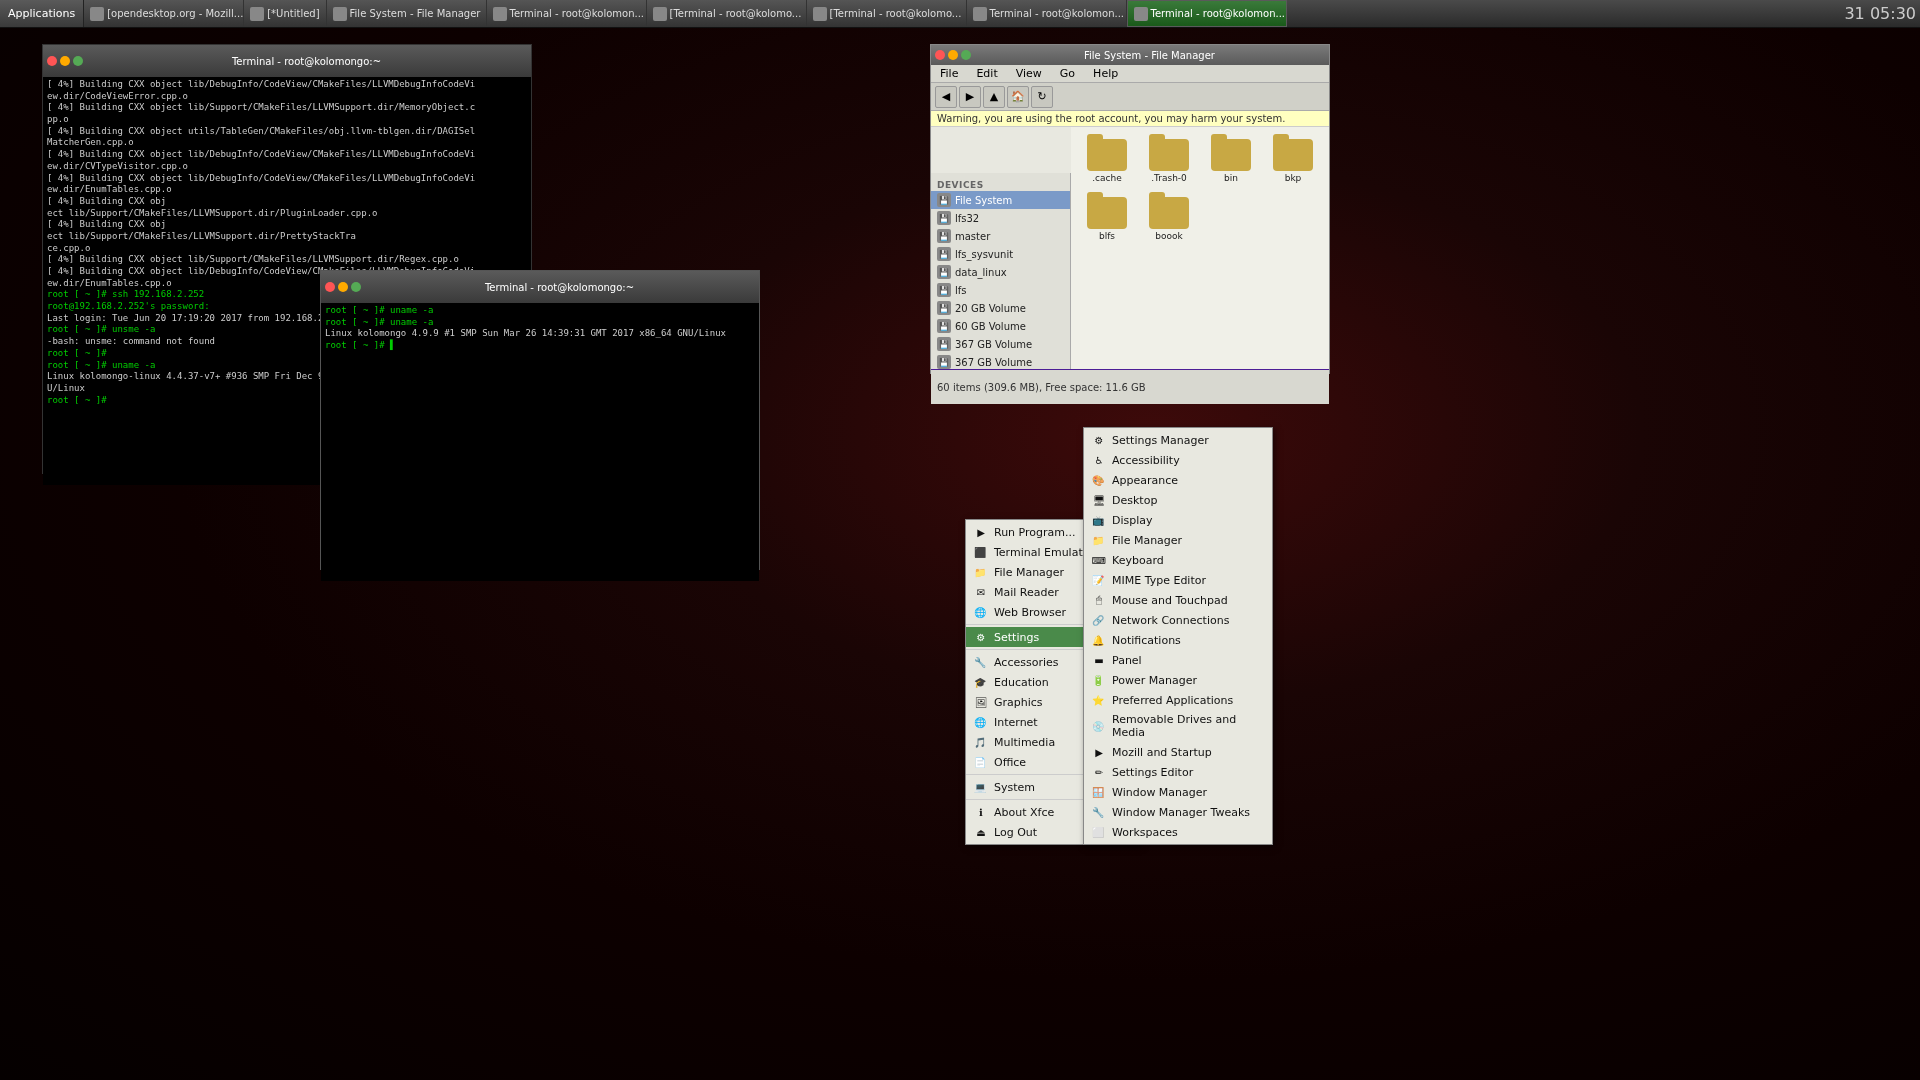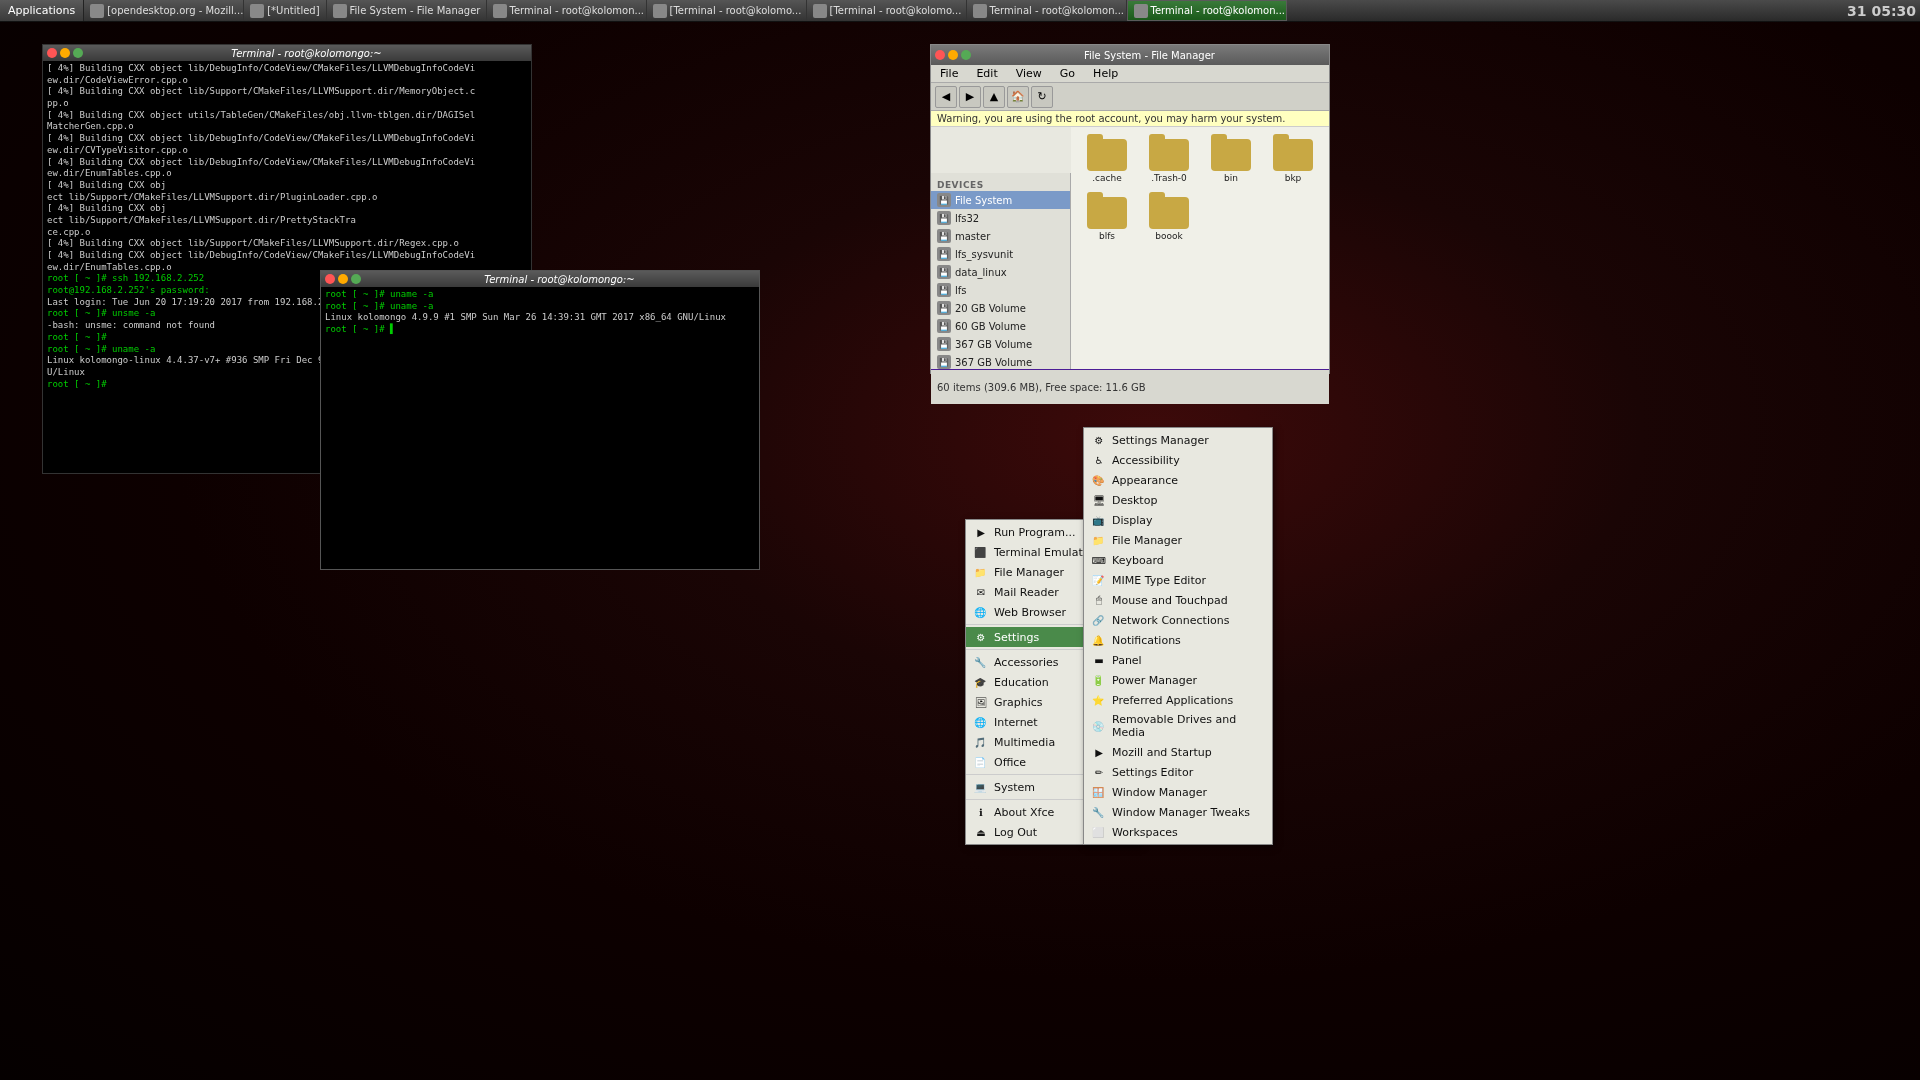--- a/index.html
+++ b/index.html
@@ -20,21 +20,21 @@
       background: radial-gradient(ellipse at 60% 40%, #3d0a0a 0%, #1a0505 30%, #0d0000 60%, #050000 100%);
       z-index: 0;
     }
 
     
     #taskbar {
       position: absolute;
       top: 0;
       left: 0;
       right: 0;
-      height: 22px;
+      height: 28px;
       background: linear-gradient(to bottom, #4a4a4a, #2a2a2a);
       display: flex;
       z-index: 100;
       border-bottom: 1px solid #111;
     }
 
     #taskbar-apps-btn {
       background: linear-gradient(to bottom, #5a5a5a, #3a3a3a);
       color: #fff;
       padding: 2px 8px;
@@ -80,46 +80,44 @@
       border-radius: 2px;
       flex-shrink: 0;
     }
 
     #taskbar-right {
       display: flex;
       align-items: center;
       padding: 0 4px;
       gap: 4px;
       color: #ccc;
-      font-size: 14px;
-      font-weight: bold;
+      font-size: 16px;
     }
 
     
     #terminal-1 {
       position: absolute;
       top: 44px;
       left: 42px;
       width: 490px;
       height: 430px;
       background: #000;
       border: 1px solid #333;
       z-index: 10;
     }
 
     .window-titlebar {
-      height: 16px;
+      height: 32px;
       background: linear-gradient(to bottom, #5a5a5a, #3a3a3a);
       display: flex;
       align-items: center;
       padding: 0 4px;
       gap: 3px;
       font-size: 10px;
       color: #fff;
-      font-style: italic;
     }
 
     .titlebar-btn {
       width: 10px;
       height: 10px;
       border-radius: 50%;
       cursor: pointer;
     }
     .titlebar-btn.close { background: #ff5555; }
     .titlebar-btn.min { background: #ffaa00; }

